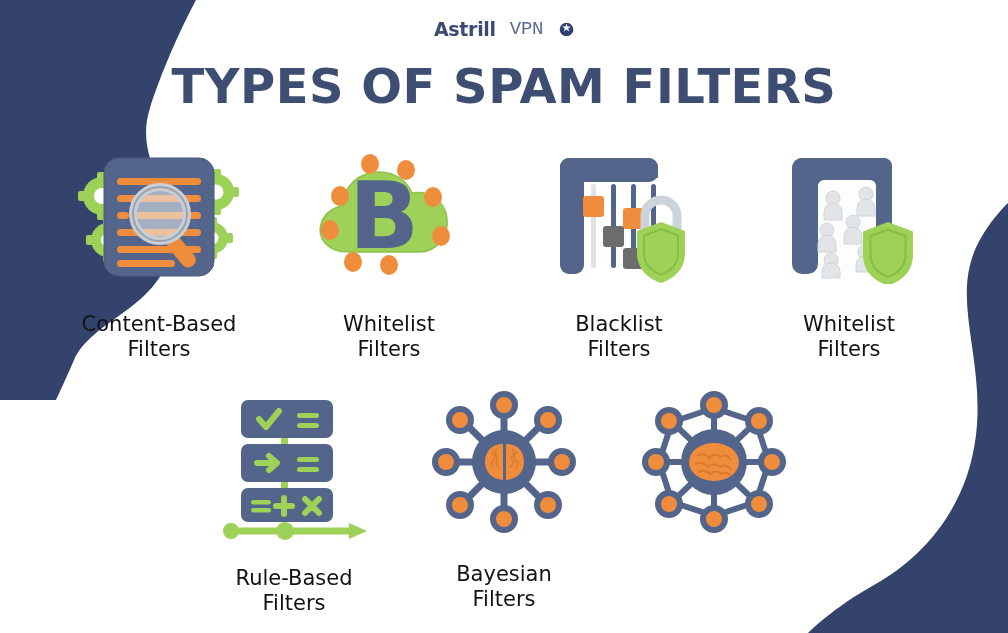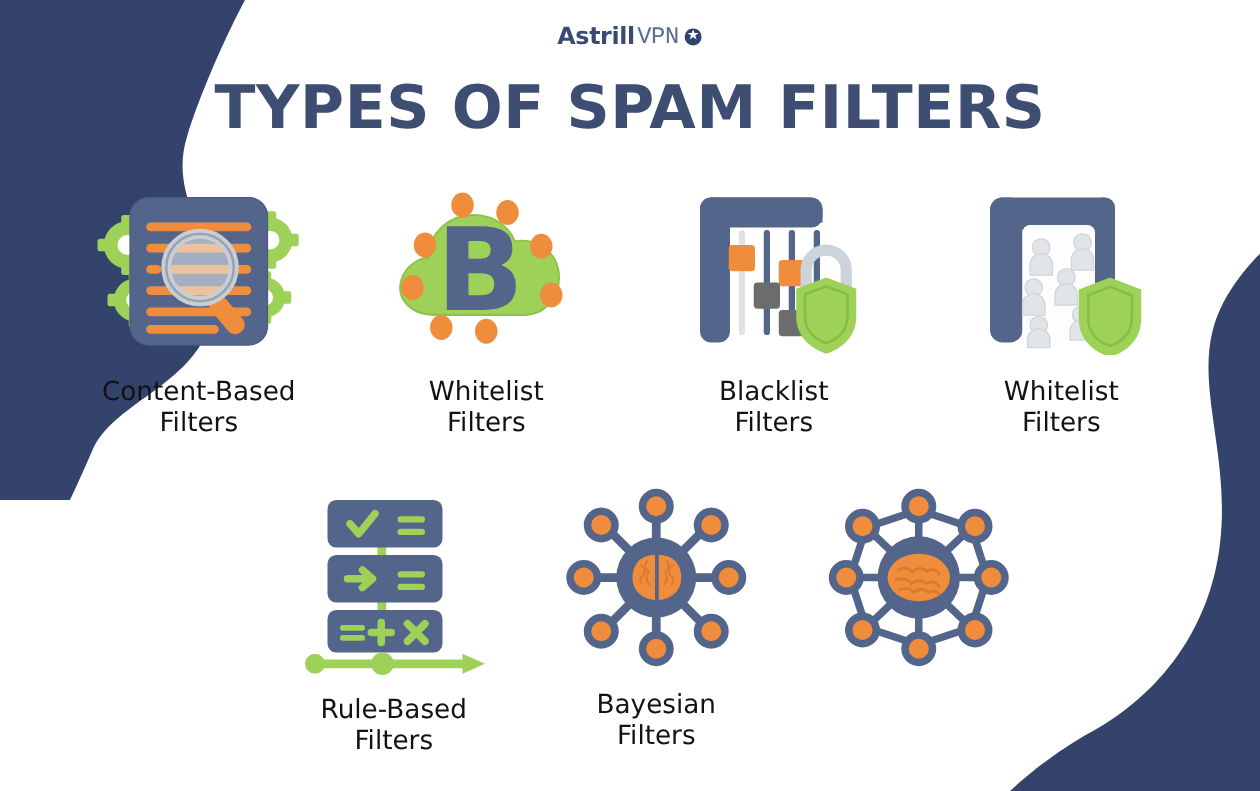--- a/index.html
+++ b/index.html
@@ -17,21 +17,21 @@
   }
 
   
   .blob { position: absolute; pointer-events: none; }
   .blob-left  { left: 0;  top: 0;     width: 230px; height: 400px; }
   .blob-right { right: 0; bottom: 0;  width: 200px; height: 430px; }
 
   
   .brand {
     position: absolute; top: 18px; left: 0; right: 0;
-    display: flex; align-items: center; justify-content: center; gap: 2px;
+    display: flex; align-items: center; justify-content: center; gap: 14px;
     z-index: 5;
   }
   .brand-astrill {
     font-size: 19px; font-weight: bold; color: #3a4a73;
     letter-spacing: -0.3px;
   }
   .brand-vpn {
     font-size: 19px; font-weight: 400; color: #5c6c92;
     letter-spacing: -0.3px;
     font-family: Liberation Mono, monospace;
@@ -44,33 +44,33 @@
     font-size: 48px; font-weight: bold;
     color: #3e4d72;
     letter-spacing: 0.5px;
     font-family: "DejaVu Sans", sans-serif;
     z-index: 5;
   }
 
   
   .row { position: absolute; display: flex; z-index: 4; }
   .row-1 { top: 146px; left: 44px; width: 920px; justify-content: space-between; }
-  .row-2 { top: 388px; left: 168px; width: 672px; justify-content: flex-end; }
+  .row-2 { top: 388px; left: 168px; width: 672px; justify-content: center; }
 
   .card {
     width: 230px;
     display: flex; flex-direction: column;
     align-items: center;
   }
   .card-icon {
     height: 140px;
     display: flex; align-items: center; justify-content: center;
   }
   .card-label {
-    margin-top: 15px;
+    margin-top: 26px;
     text-align: center;
     font-size: 21px;
     line-height: 1.18;
     color: #121212;
     font-family: "DejaVu Sans", sans-serif;
     white-space: pre-line;
   }
   .row-2 .card { width: 210px; }
 </style>
 </head>

